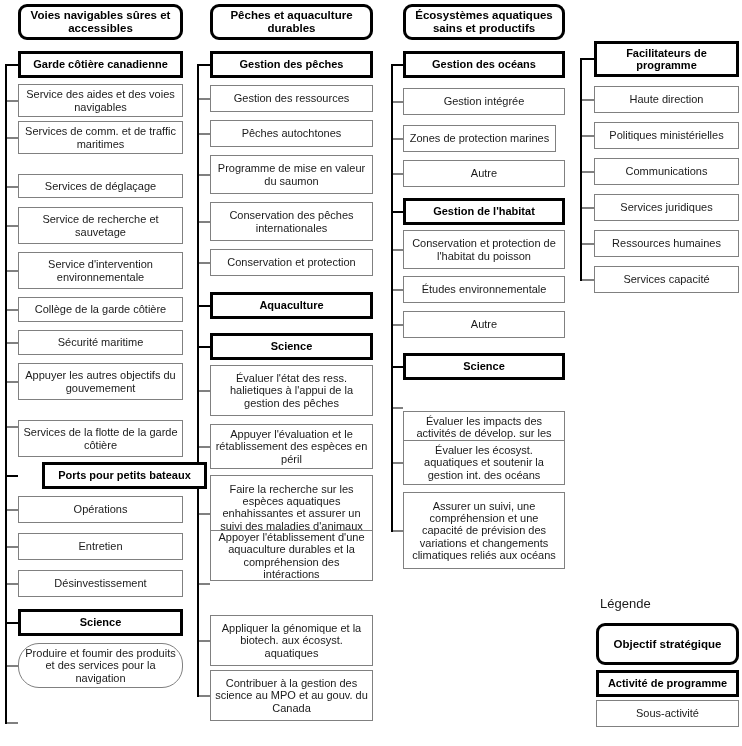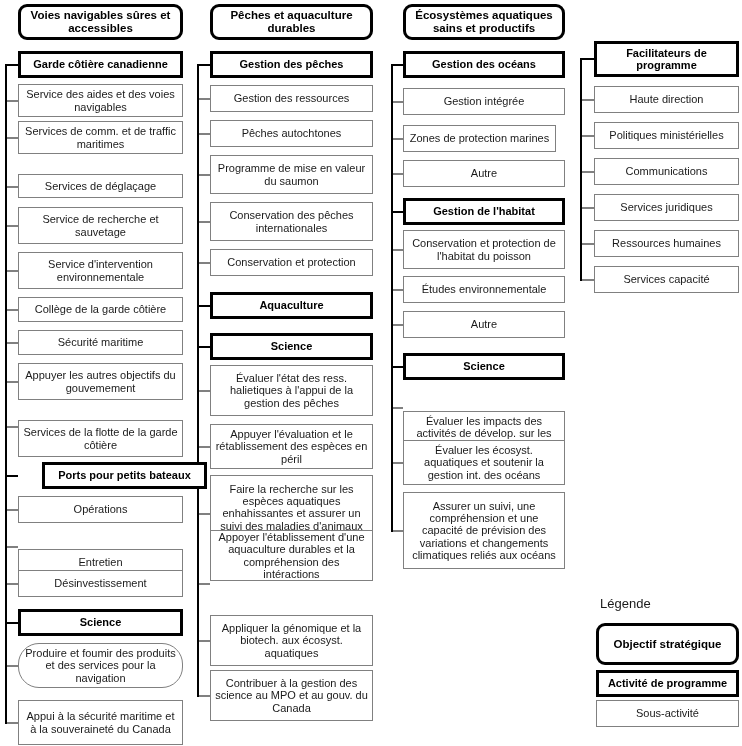--- a/index.html
+++ b/index.html
@@ -95,29 +95,28 @@
     <div class="box lvl-sub" style="left: 18px; top: 330px; width: 165px; height: 25px;">Sécurité maritime</div>
     <div class="conn-h gray" style="left: 5px; top: 341.5px; width: 13px;"></div>
     <div class="box lvl-sub" style="left: 18px; top: 363px; width: 165px; height: 37px;">Appuyer les autres objectifs du gouvemement</div>
     <div class="conn-h gray" style="left: 5px; top: 380.5px; width: 13px;"></div>
     <div class="box lvl-sub" style="left: 18px; top: 408px; width: 165px; height: 37px; margin-top: 12px;">Services de la flotte de la garde côtière</div>
     <div class="conn-h gray" style="left: 5px; top: 425.5px; width: 13px;"></div>
     <div class="box lvl-activity" style="left: 18px; top: 462px; width: 165px; height: 27px; margin-left: 24px;">Ports pour petits bateaux</div>
     <div class="conn-h" style="left: 5px; top: 474.5px; width: 13px;"></div>
     <div class="box lvl-sub" style="left: 18px; top: 496px; width: 165px; height: 27px;">Opérations</div>
     <div class="conn-h gray" style="left: 5px; top: 508.5px; width: 13px;"></div>
-    <div class="box lvl-sub" style="left: 18px; top: 533px; width: 165px; height: 27px; margin-top: 16px;">Entretien</div>
+    <div class="box lvl-sub" style="left: 18px; top: 533px; width: 165px; height: 27px;">Entretien</div>
     <div class="conn-h gray" style="left: 5px; top: 545.5px; width: 13px;"></div>
     <div class="box lvl-sub" style="left: 18px; top: 570px; width: 165px; height: 27px;">Désinvestissement</div>
     <div class="conn-h gray" style="left: 5px; top: 582.5px; width: 13px;"></div>
     <div class="box lvl-activity" style="left: 18px; top: 609px; width: 165px; height: 27px;">Science</div>
     <div class="conn-h" style="left: 5px; top: 621.5px; width: 13px;"></div>
     <div class="box lvl-sub" style="left: 18px; top: 643px; width: 165px; height: 45px; border-radius: 21px;">Produire et foumir des produits et des services pour la navigation</div>
     <div class="conn-h gray" style="left: 5px; top: 664.5px; width: 13px;"></div>
-    <div class="box lvl-sub" style="left: 18px; top: 700px; width: 165px; height: 45px;">Appui à la sécurité maritime et à la souveraineté du Canada</div>
     <div class="conn-h gray" style="left: 5px; top: 721.5px; width: 13px;"></div>
     <div class="conn-v" style="left: 5px; top: 63.5px; height: 660px;"></div>
     <div class="box lvl-objective" style="left: 210px; top: 4px; width: 163px; height: 36px;">Pêches et aquaculture durables</div>
     <div class="box lvl-activity" style="left: 210px; top: 51px; width: 163px; height: 27px;">Gestion des pêches</div>
     <div class="conn-h" style="left: 197px; top: 63.5px; width: 13px;"></div>
     <div class="box lvl-sub" style="left: 210px; top: 85px; width: 163px; height: 27px;">Gestion des ressources</div>
     <div class="conn-h gray" style="left: 197px; top: 97.5px; width: 13px;"></div>
     <div class="box lvl-sub" style="left: 210px; top: 120px; width: 163px; height: 27px;">Pêches autochtones</div>
     <div class="conn-h gray" style="left: 197px; top: 132.5px; width: 13px;"></div>
     <div class="box lvl-sub" style="left: 210px; top: 155px; width: 163px; height: 39px;">Programme de mise en valeur du saumon</div>

